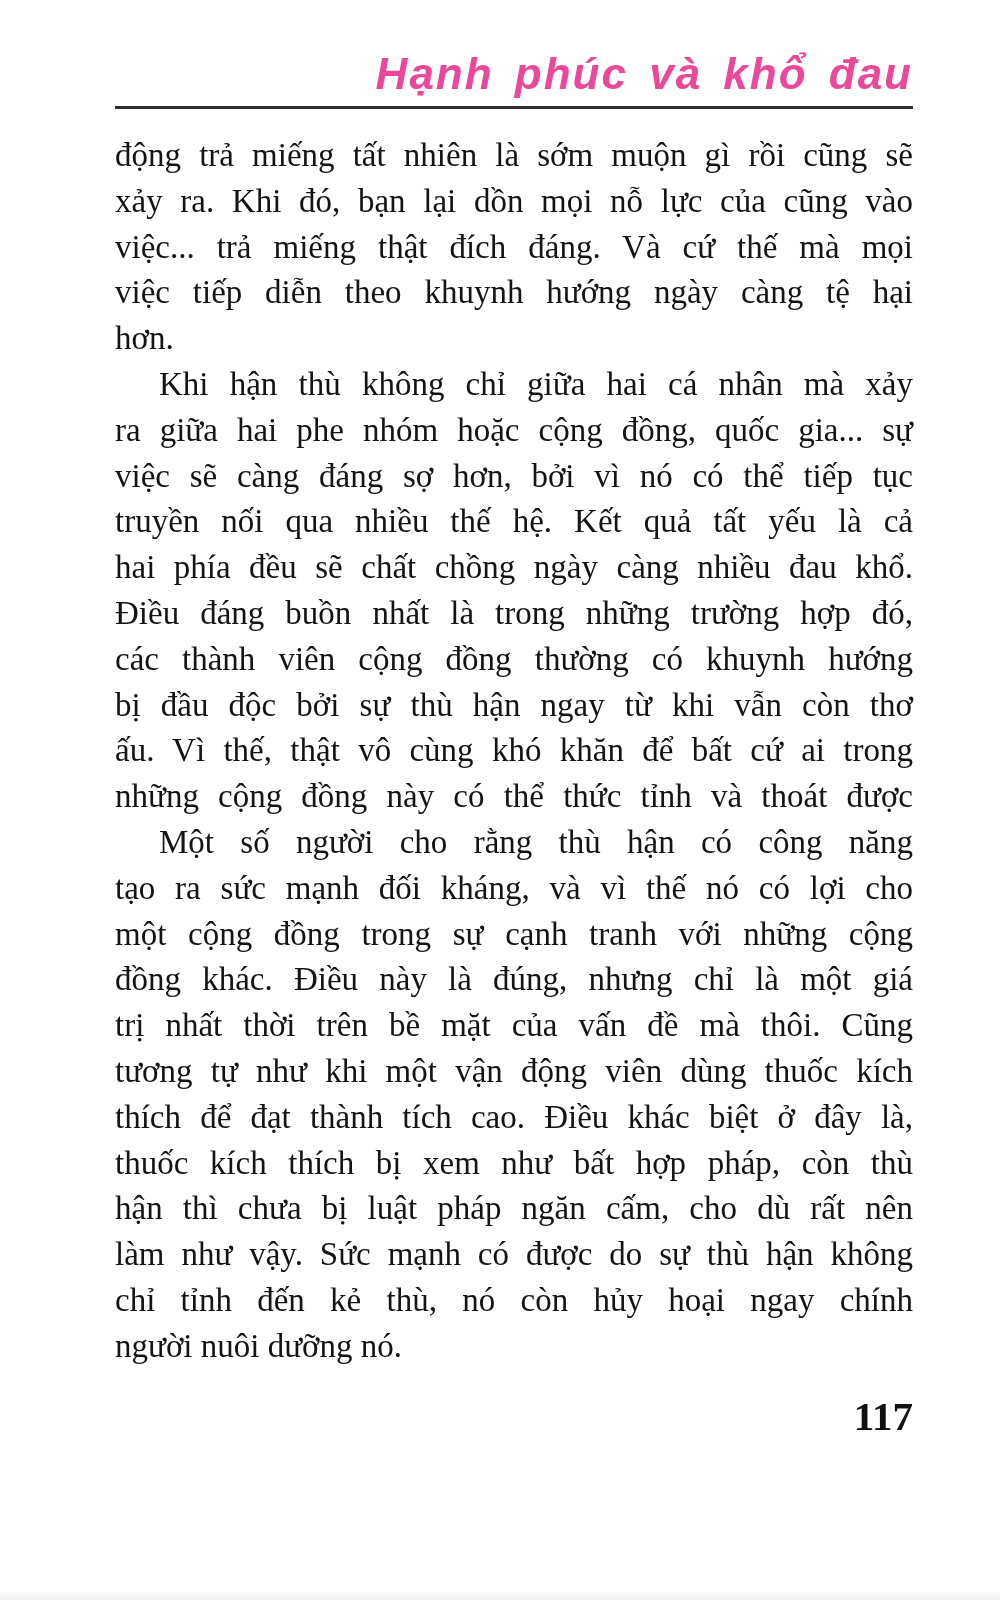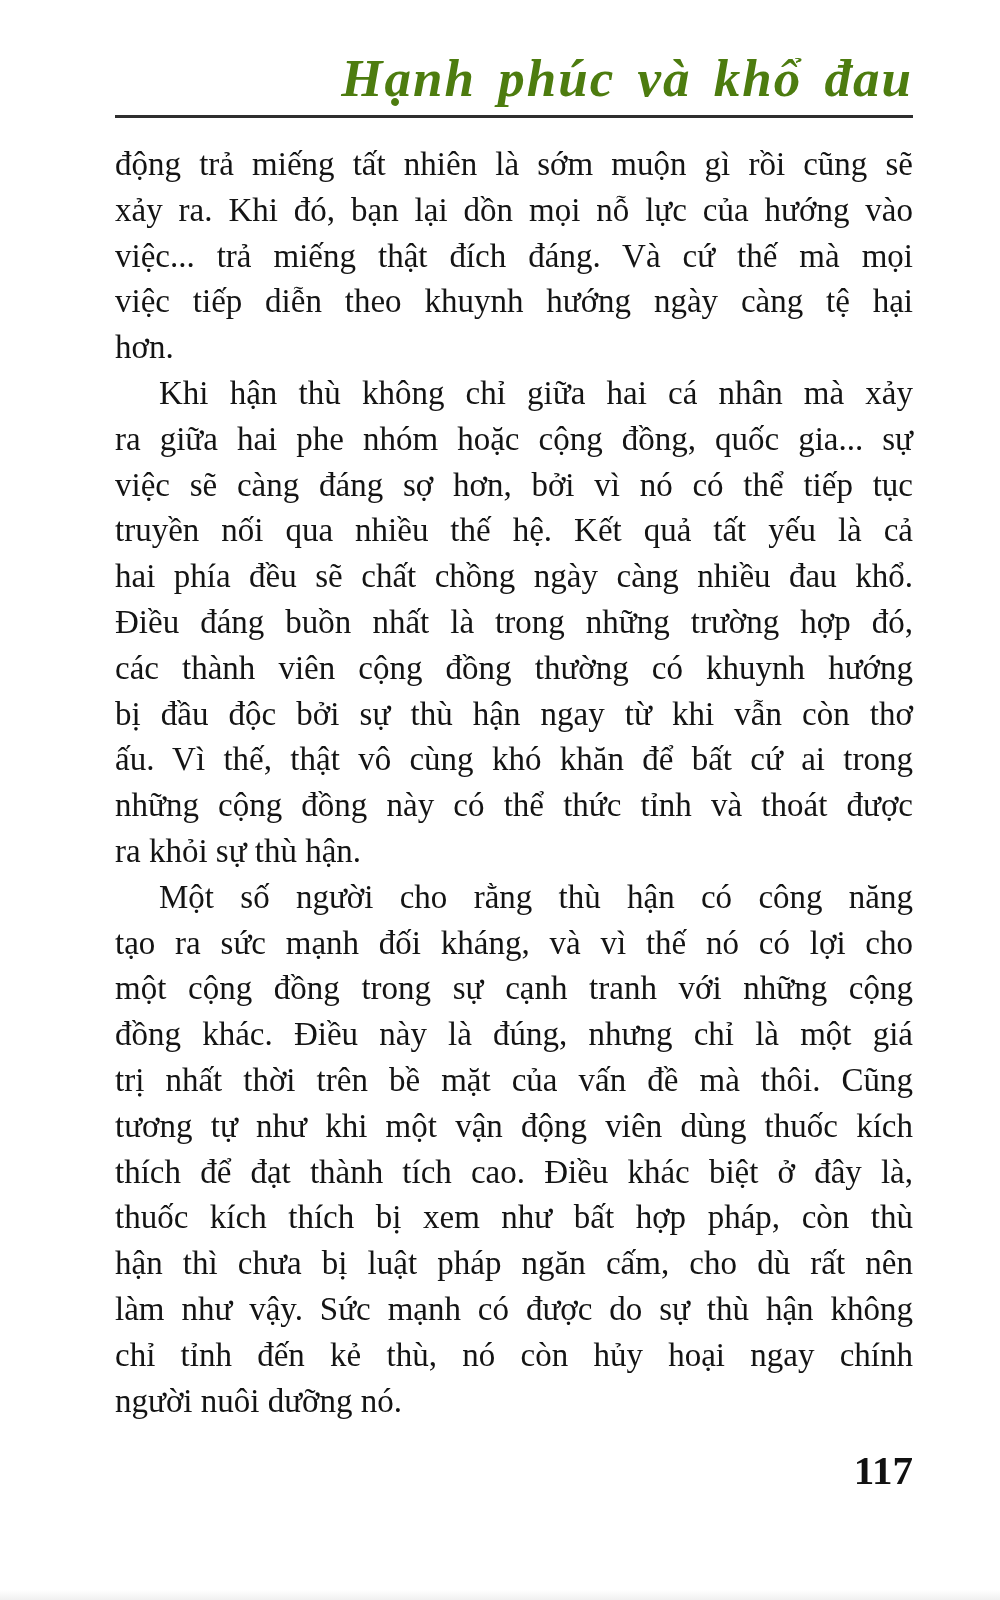--- a/index.html
+++ b/index.html
@@ -17,26 +17,26 @@
   }
   .page {
     box-sizing: border-box;
     width: 1000px;
     height: 1600px;
     padding: 52px 87px 0 115px;
   }
   
   .header-title {
     text-align: right;
-    font-family: Liberation Serif, serif;
+    font-family: Liberation Sans, sans-serif;
     font-style: italic;
     font-weight: bold;
-    font-size: 53px;
+    font-size: 44px;
     line-height: 1;
-    color: #4d7c0f;
+    color: #ec4899;
     letter-spacing: 2px;
     word-spacing: 7px;
     padding-bottom: 10px;
   }
   .header-rule {
     border-bottom: 3px solid #2e2e2e;
     width: 100%;
   }
   
   .body-text {
@@ -80,37 +80,36 @@
 <div class="page">
 
   <div class="header">
     <div class="header-title">Hạnh phúc và khổ đau</div>
     <div class="header-rule"></div>
   </div>
 
   <div class="body-text">
       <div class="paragraph">
         <div class="line">động trả miếng tất nhiên là sớm muộn gì rồi cũng sẽ</div>
-        <div class="line">xảy ra. Khi đó, bạn lại dồn mọi nỗ lực của hướng vào</div>
+        <div class="line">xảy ra. Khi đó, bạn lại dồn mọi nỗ lực của cũng vào</div>
         <div class="line">việc... trả miếng thật đích đáng. Và cứ thế mà mọi</div>
         <div class="line">việc tiếp diễn theo khuynh hướng ngày càng tệ hại</div>
         <div class="line last">hơn.</div>
       </div>
       <div class="paragraph">
         <div class="line first-indent">Khi hận thù không chỉ giữa hai cá nhân mà xảy</div>
         <div class="line">ra giữa hai phe nhóm hoặc cộng đồng, quốc gia... sự</div>
         <div class="line">việc sẽ càng đáng sợ hơn, bởi vì nó có thể tiếp tục</div>
         <div class="line">truyền nối qua nhiều thế hệ. Kết quả tất yếu là cả</div>
         <div class="line">hai phía đều sẽ chất chồng ngày càng nhiều đau khổ.</div>
         <div class="line">Điều đáng buồn nhất là trong những trường hợp đó,</div>
         <div class="line">các thành viên cộng đồng thường có khuynh hướng</div>
         <div class="line">bị đầu độc bởi sự thù hận ngay từ khi vẫn còn thơ</div>
         <div class="line">ấu. Vì thế, thật vô cùng khó khăn để bất cứ ai trong</div>
         <div class="line">những cộng đồng này có thể thức tỉnh và thoát được</div>
-        <div class="line last">ra khỏi sự thù hận.</div>
       </div>
       <div class="paragraph">
         <div class="line first-indent">Một số người cho rằng thù hận có công năng</div>
         <div class="line">tạo ra sức mạnh đối kháng, và vì thế nó có lợi cho</div>
         <div class="line">một cộng đồng trong sự cạnh tranh với những cộng</div>
         <div class="line">đồng khác. Điều này là đúng, nhưng chỉ là một giá</div>
         <div class="line">trị nhất thời trên bề mặt của vấn đề mà thôi. Cũng</div>
         <div class="line">tương tự như khi một vận động viên dùng thuốc kích</div>
         <div class="line">thích để đạt thành tích cao. Điều khác biệt ở đây là,</div>
         <div class="line">thuốc kích thích bị xem như bất hợp pháp, còn thù</div>

